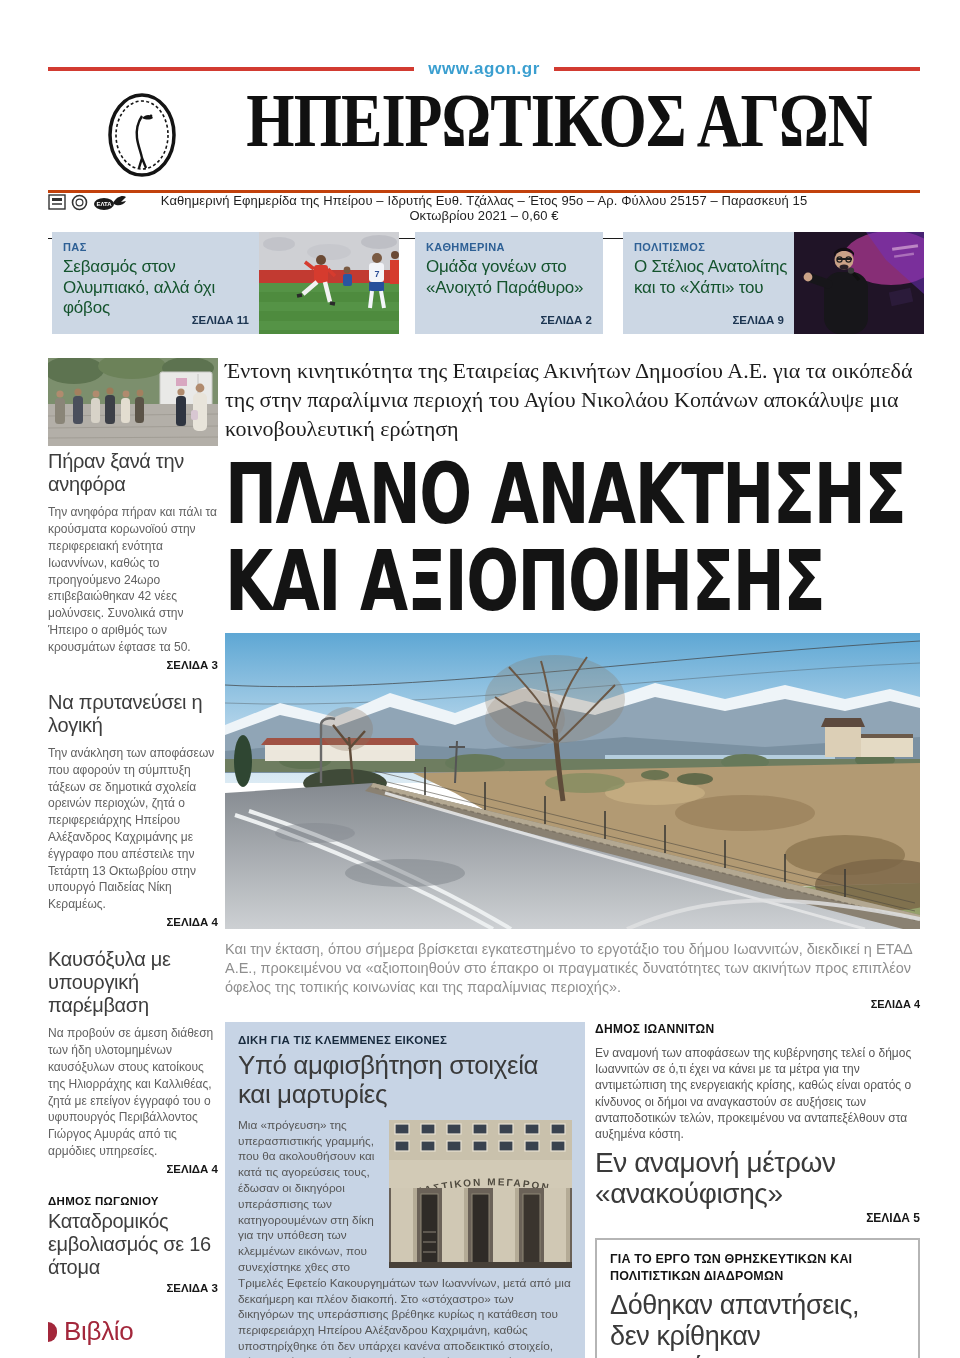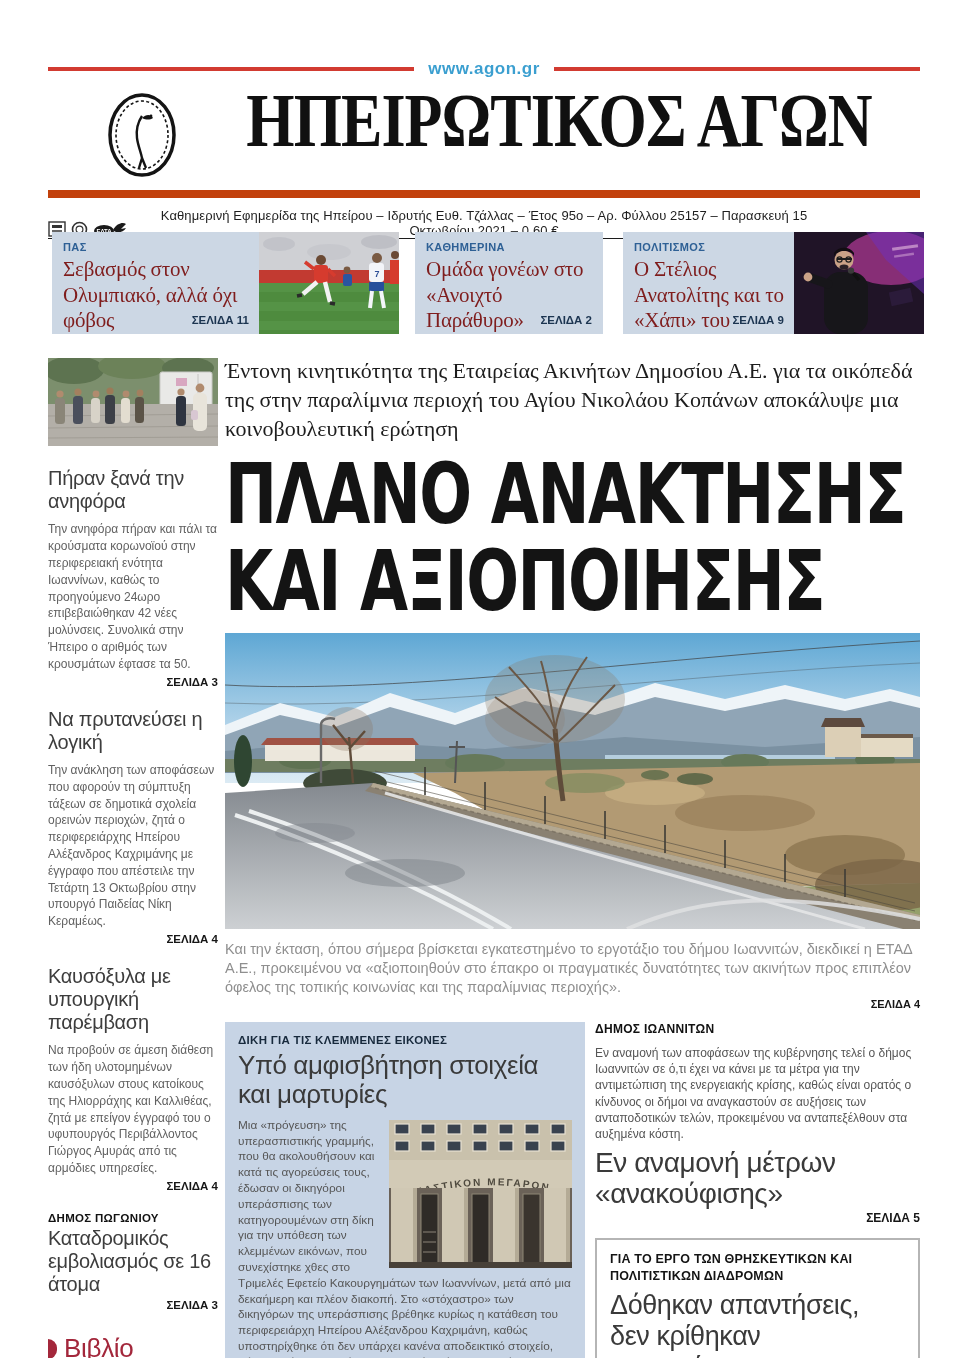--- a/index.html
+++ b/index.html
@@ -21,44 +21,44 @@
   #emblem { position:absolute; left:58px; top:8px; }
   #paper-title {
     position:absolute; left:150px; top:2px; width:722px; text-align:center;
     font-family:"Liberation Serif", serif; font-weight:bold; font-size:64px;
     color:#101010; letter-spacing:-1px; white-space:nowrap;
     transform:scale(.97,1.18); transform-origin:50% 60%;
   }
 
   
   #infobar { position:absolute; left:48px; top:190px; width:872px; height:49px;
-             border-top:8px solid #c2410c; border-bottom:1.5px solid #1c1c1c;
-             display:flex; align-items:flex-end; }
+             border-top:3px solid #c2410c; border-bottom:1.5px solid #1c1c1c;
+             display:flex; align-items:flex-start; }
   #postal-icons { display:flex; align-items:center; gap:5px; width:110px; color:#333; }
   #info-text { flex:1; text-align:center; font-size:13px; color:#1e1e1e; letter-spacing:.1px; }
 
   
   #teasers { position:absolute; left:52px; top:232px; width:872px; height:102px; display:flex; }
   .teaser { position:relative; background:#ccd7e4; height:102px; padding:9px 11px; }
   .t1 { width:347px; margin-right:16px; }
   .t2 { width:188px; margin-right:20px; }
   .t3 { width:301px; }
   .kicker-blue { font-weight:bold; font-size:11px; color:#2e6095; letter-spacing:.4px; }
-  .teaser-title { margin-top:4px; font-size:21px; line-height:1.22; color:#7f1d1d; letter-spacing:-.2px;font-family:Liberation Serif, serif; }
+  .teaser-title { margin-top:4px; font-size:17px; line-height:1.22; color:#14532d; letter-spacing:-.2px; }
   .t1 .teaser-title, .t3 .teaser-title { width:192px; }
   .t3 .teaser-title { width:160px; }
   .teaser-photo { position:absolute; top:0; right:0; height:102px; }
   .pageref { font-weight:bold; font-size:11.5px; color:#1b3450;margin-left:42px; }
   .teaser .pageref { position:absolute; bottom:8px; }
   .t1 .pageref { right:150px; } .t2 .pageref { right:11px; } .t3 .pageref { right:140px; }
 
   
   #sidebar { position:absolute; left:48px; top:358px; width:170px; }
   .sb-photo { width:170px; height:88px; display:block; }
-  .sb-title { margin-top:21px; font-size:20px; line-height:1.16; color:#3d3d3d; letter-spacing:-.3px; }
+  .sb-title { margin-top:4px; font-size:20px; line-height:1.16; color:#3d3d3d; letter-spacing:-.3px; }
   .sb-body  { margin-top:8px; font-size:12px; line-height:1.4; color:#616161; }
   .sb-page  { margin-top:3px; text-align:right; font-weight:bold; font-size:11.5px; color:#161616; }
   .sb-kicker{ margin-top:20px; font-weight:bold; font-size:11.5px; color:#111; letter-spacing:.3px; }
   .sb-gap   { margin-top:20px; }
   #book-header { display:flex; align-items:center; gap:7px; margin-top:22px; }
   #book-marker { width:9px; height:20px; background:#a3273b; border-radius:0 10px 10px 0; }
   #book-label  { font-size:26px; color:#a3273b; letter-spacing:-.3px; }
 
   
   #main { position:absolute; left:225px; top:356px; width:695px; }

